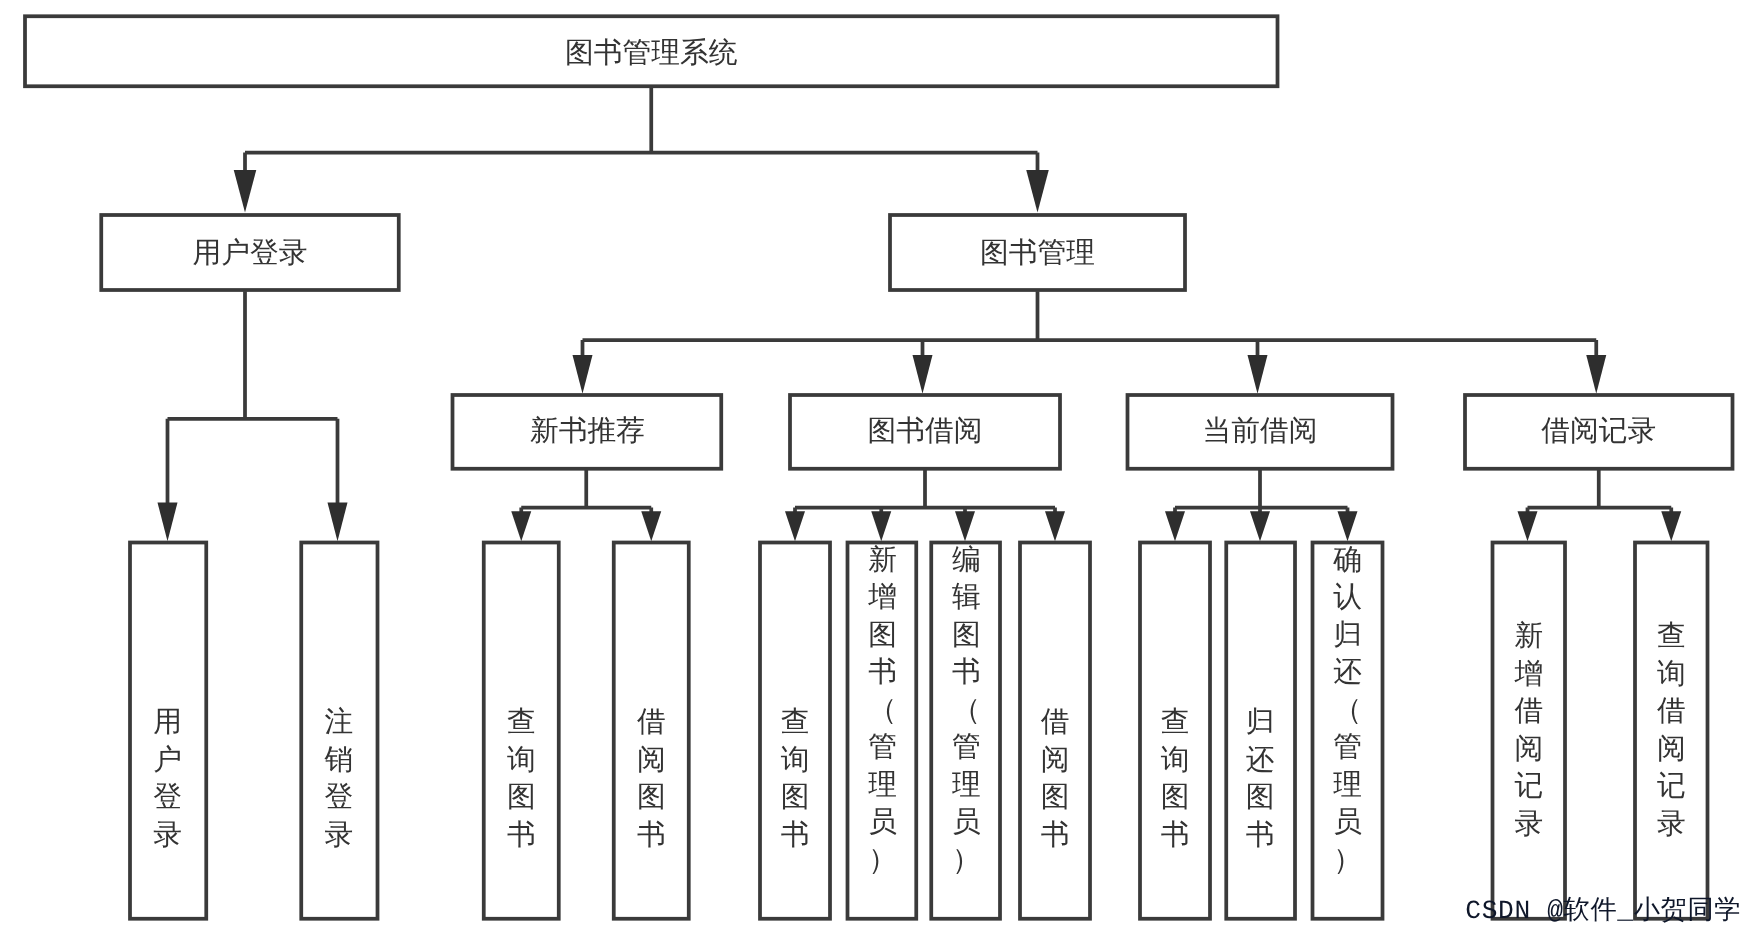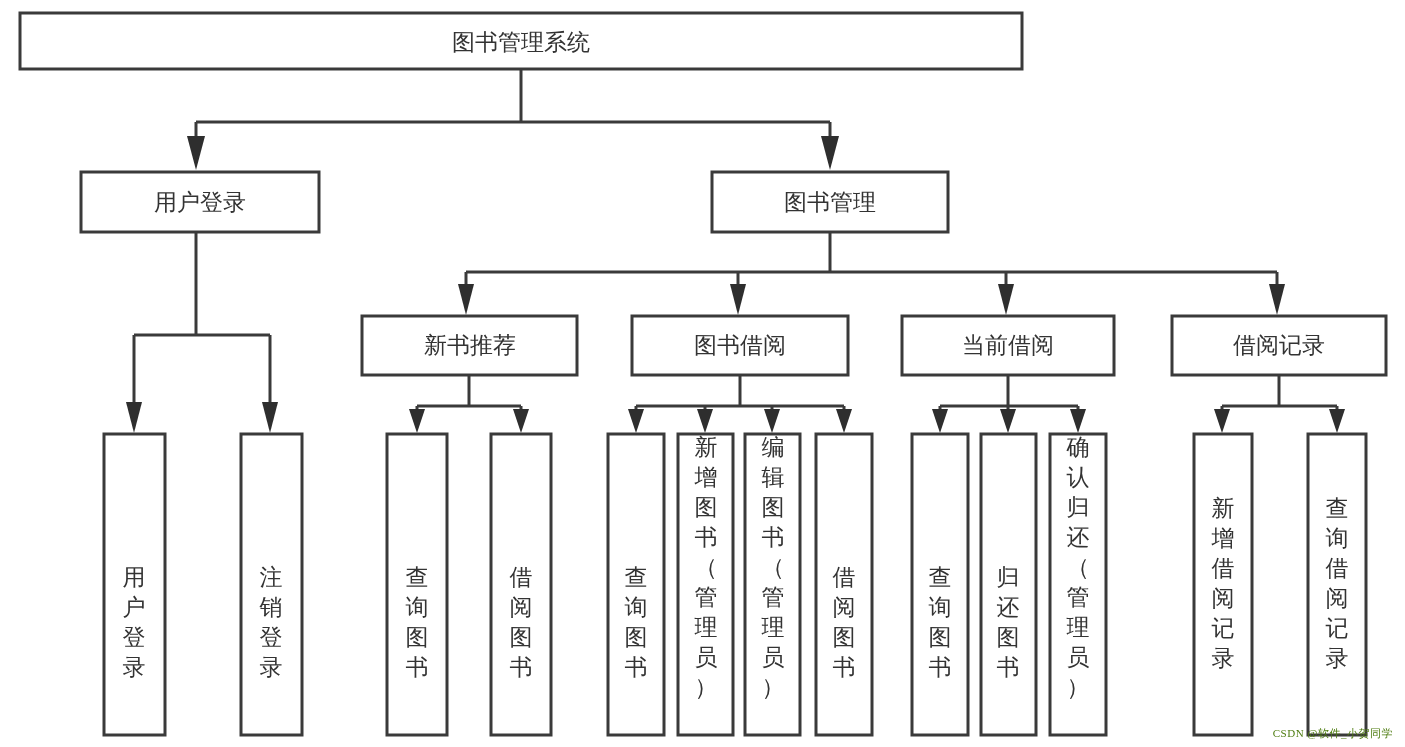--- a/index.html
+++ b/index.html
@@ -51,23 +51,23 @@
   .node-label-vert {
     fill: #333333;
     font-family: "DejaVu Sans", "Liberation Sans", sans-serif;
     font-size: 23px;
     text-anchor: middle;
   }
   .watermark {
     position: absolute;
     right: 12px;
     bottom: 6px;
-    font-family: Liberation Serif, serif;
-    font-size: 11px;
-    color: #4d7c0f;
+    font-family: Liberation Mono, monospace;
+    font-size: 21px;
+    color: #0f172a;
     letter-spacing: 0.5px;
     white-space: nowrap;
     user-select: none;
   }
 </style>
 </head>
 <body>
 
 <div id="diagram-root">
 

